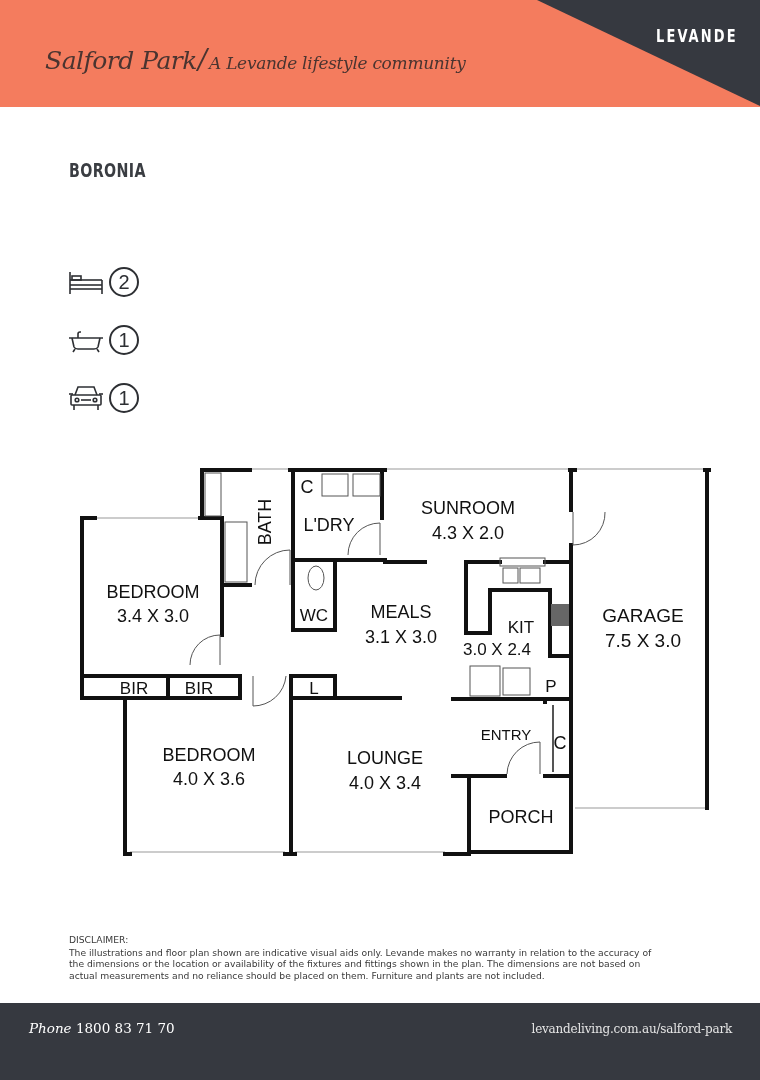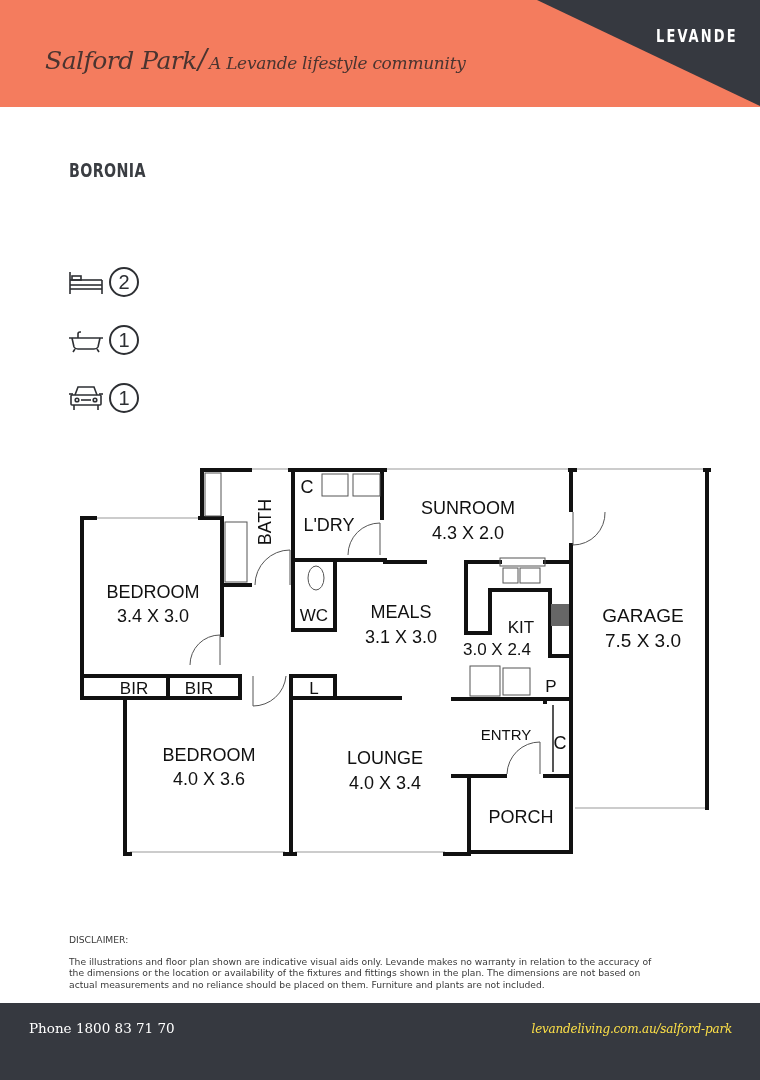--- a/index.html
+++ b/index.html
@@ -17,26 +17,26 @@
     .plan-name { position: absolute; left: 69px; top: 159px; font-family: "DejaVu Sans", sans-serif; font-weight: bold; font-size: 19px; color: #3a3d42; letter-spacing: 0.5px; transform: scaleX(0.75); transform-origin: left top; }
 
     .feature { position: absolute; left: 68px; height: 32px; display: flex; align-items: center; }
     .feature svg.ico { width: 36px; height: 28px; }
     .feature .count { margin-left: 5px; width: 30px; height: 30px; border: 2px solid #2d2f33; border-radius: 50%; display: flex; align-items: center; justify-content: center; font-family: "Liberation Sans", sans-serif; font-size: 20px; color: #2d2f33; }
 
     .floorplan { position: absolute; left: 0; top: 450px; width: 760px; height: 420px; }
     .room-label { font-family: "Liberation Sans", sans-serif; fill: #111; }
 
     .disclaimer { position: absolute; left: 69px; top: 934px; width: 600px; font-family: "DejaVu Sans", sans-serif; font-size: 9.2px; line-height: 11.5px; color: #3a3a3a; }
-    .disclaimer .dtitle { display: block; margin-bottom: 10px; }
+    .disclaimer .dtitle { display: block; margin-bottom: 1px; }
 
     .footer { position: absolute; left: 0; top: 1003px; width: 760px; height: 77px; background: #363940; }
     .footer-phone { position: absolute; left: 29px; top: 17px; color: #ffffff; font-family: "DejaVu Serif", serif; font-size: 13.5px; }
-    .footer-phone .lab { }
-    .footer-url { position: absolute; right: 28px; top: 19px; color: #fde047; font-family: "DejaVu Serif", serif; font-style: italic; font-size: 12px; letter-spacing: -0.2px; margin-left: 27px; }
+    .footer-phone .lab { font-style: italic; }
+    .footer-url { position: absolute; right: 28px; top: 19px; color: #e5e5e5; font-family: "DejaVu Serif", serif; font-size: 12px; letter-spacing: -0.2px; margin-left: 27px; }
   </style>
 </head>
 <body>
 
 <div class="header">
   <svg class="header-tri" viewBox="0 0 760 107" width="760" height="107">
     <polygon points="537,0 760,0 760,106" fill="#363940"></polygon>
   </svg>
   <div class="header-title">
     <span class="park">Salford Park</span><span class="slash">/</span><span class="tag">A Levande lifestyle community</span>

